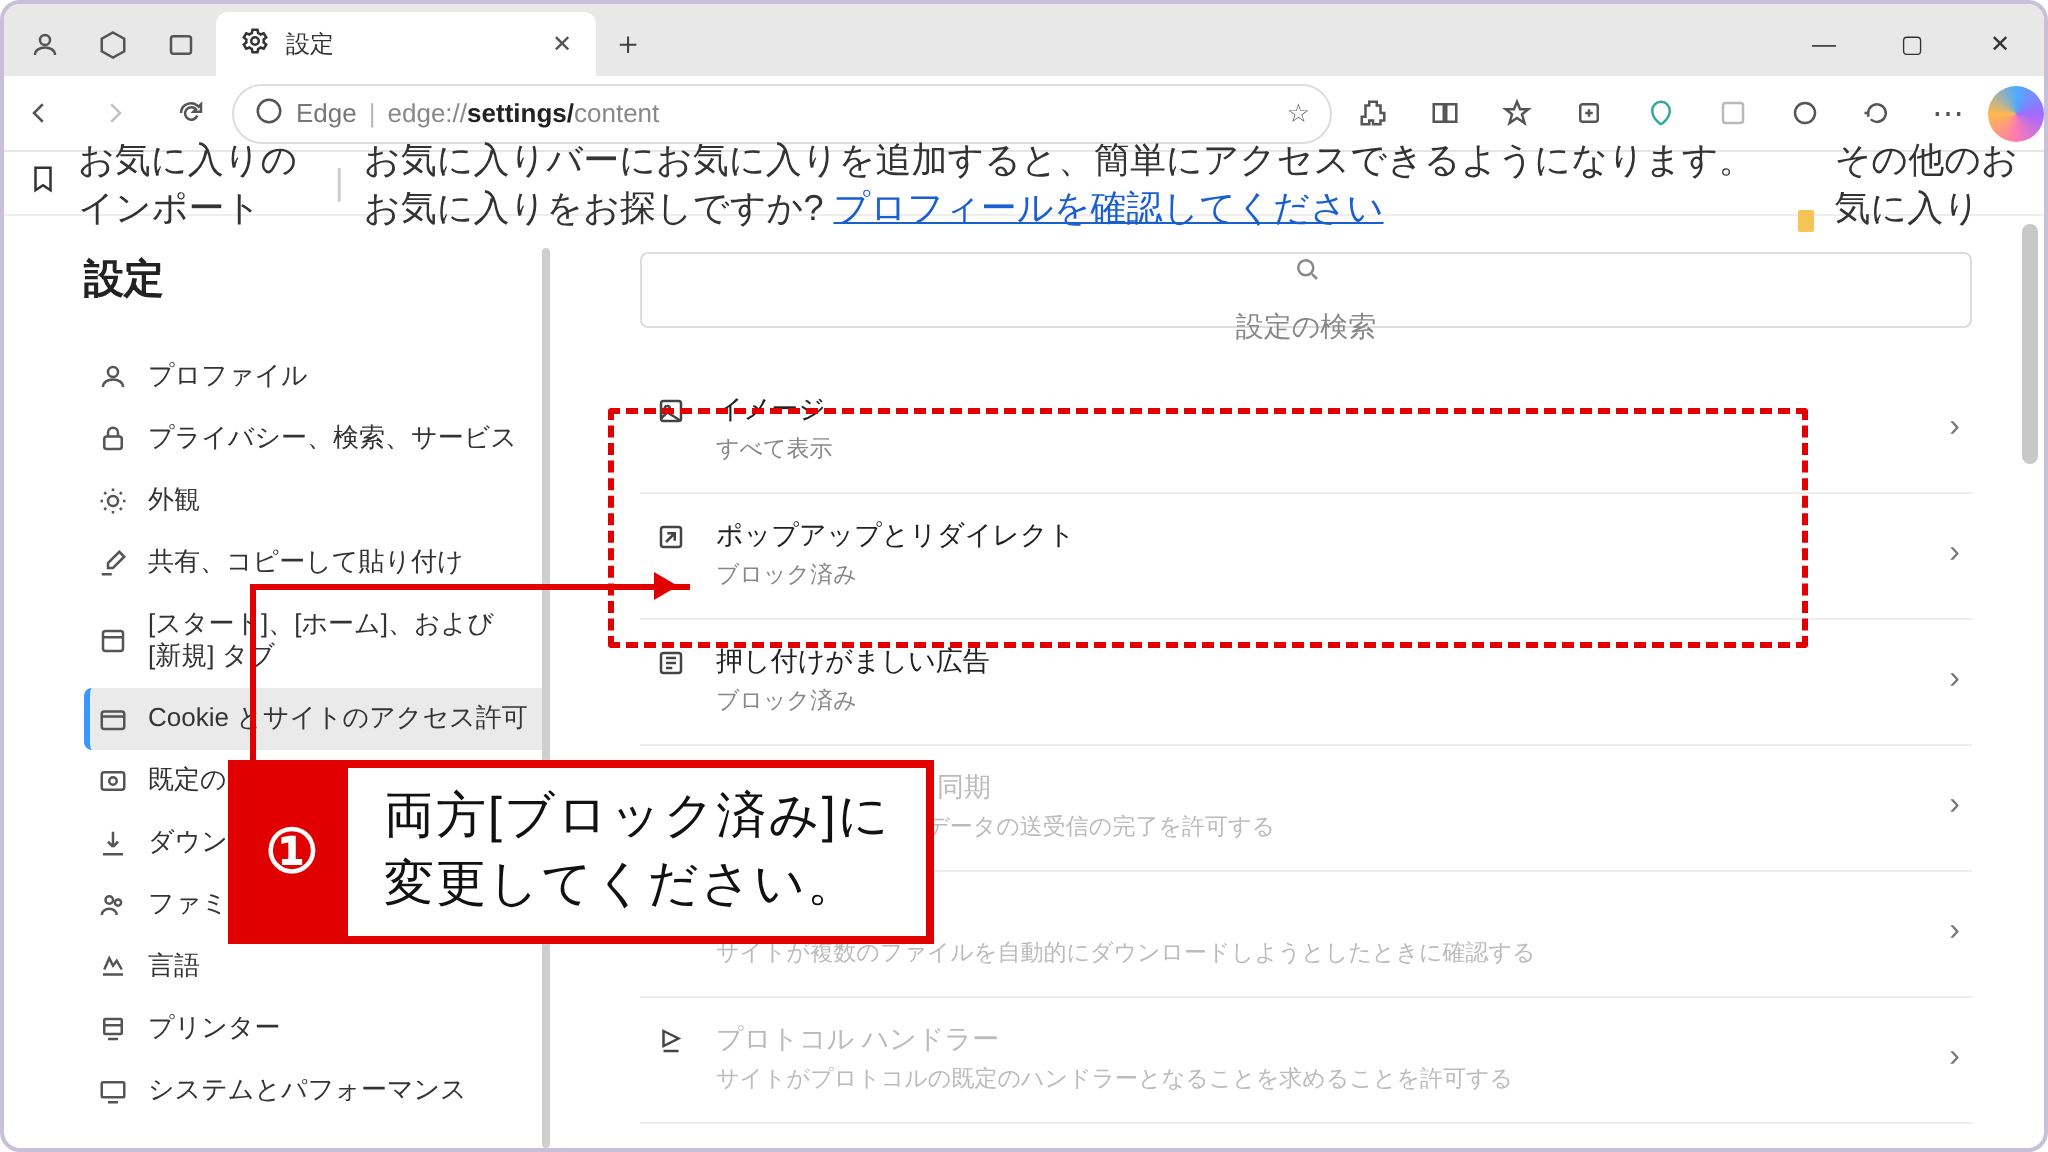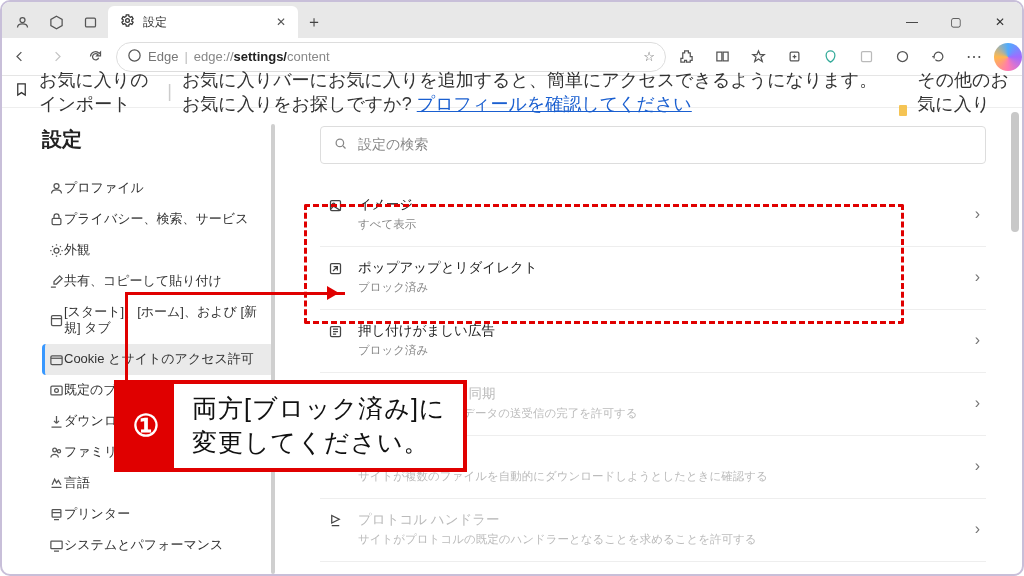--- a/index.html
+++ b/index.html
@@ -31,27 +31,27 @@
   .favbar { height:32px; display:flex; align-items:center; padding:0 12px; gap:10px; font-size:18px; color:#333; border-bottom:1px solid #eee; }
   .favbar a { color:#1a5fd0; text-decoration:underline; }
   .favbar .right { margin-left:auto; display:flex; align-items:flex-end; gap:10px; }
   .folder-icon { width:14px; height:11px; background:#f5c454; border-radius:1px; display:inline-block; }
 
   
   .content { display:flex; height:calc(100% - 106px); }
   .sidebar { width:272px; padding:18px 0 0 40px; position:relative; }
   .sidebar h1 { font-size:20px; font-weight:600; margin-bottom:20px; color:#222; }
   .nav { list-style:none; font-size:13px; color:#333; }
-  .nav li { display:flex; align-items:center; gap:0; padding:7px 10px 7px 6px; border-radius:4px; cursor:pointer; line-height:1.3; }
+  .nav li { display:flex; align-items:center; gap:10px; padding:7px 10px 7px 6px; border-radius:4px; cursor:pointer; line-height:1.3; }
   .nav li.active { background:#eaeaea; border-left:3px solid #3898ff; padding-left:3px; }
   .nav .ico { width:16px; height:16px; display:flex; align-items:center; justify-content:center; color:#555; flex-shrink:0; }
   .sidebar-divider { position:absolute; top:16px; right:-1px; width:4px; bottom:0; background:#cfcfcf; border-radius:2px; }
 
   .main { flex:1; padding:18px 36px 0 46px; position:relative; overflow:hidden; }
-  .searchwrap { border:1px solid #ddd; border-radius:4px; height:38px; display:flex; align-items:center; padding:0 12px; gap:10px; color:#888; font-size:14px; margin-bottom:20px; }
+  .searchwrap { border:1px solid #ddd; border-radius:4px; height:38px; display:flex; align-items:center; padding:0 12px; gap:10px; color:#888; font-size:14px; margin-bottom:20px;flex-direction:column; }
   .setting { border-top:1px solid #eee; padding:12px 6px 14px 6px; display:flex; gap:14px; cursor:pointer; }
   .setting:first-of-type { border-top:none; }
   .setting .sico { width:18px; display:flex; justify-content:center; padding-top:2px; color:#444; }
   .setting .body { flex:1; }
   .setting .ttl { font-size:13.5px; color:#222; }
   .setting .sub { font-size:11.5px; color:#888; margin-top:3px; }
   .setting .chev { color:#777; align-self:center; }
   .setting.faded .ttl, .setting.faded .sub { color:#bbb; }
 
   

